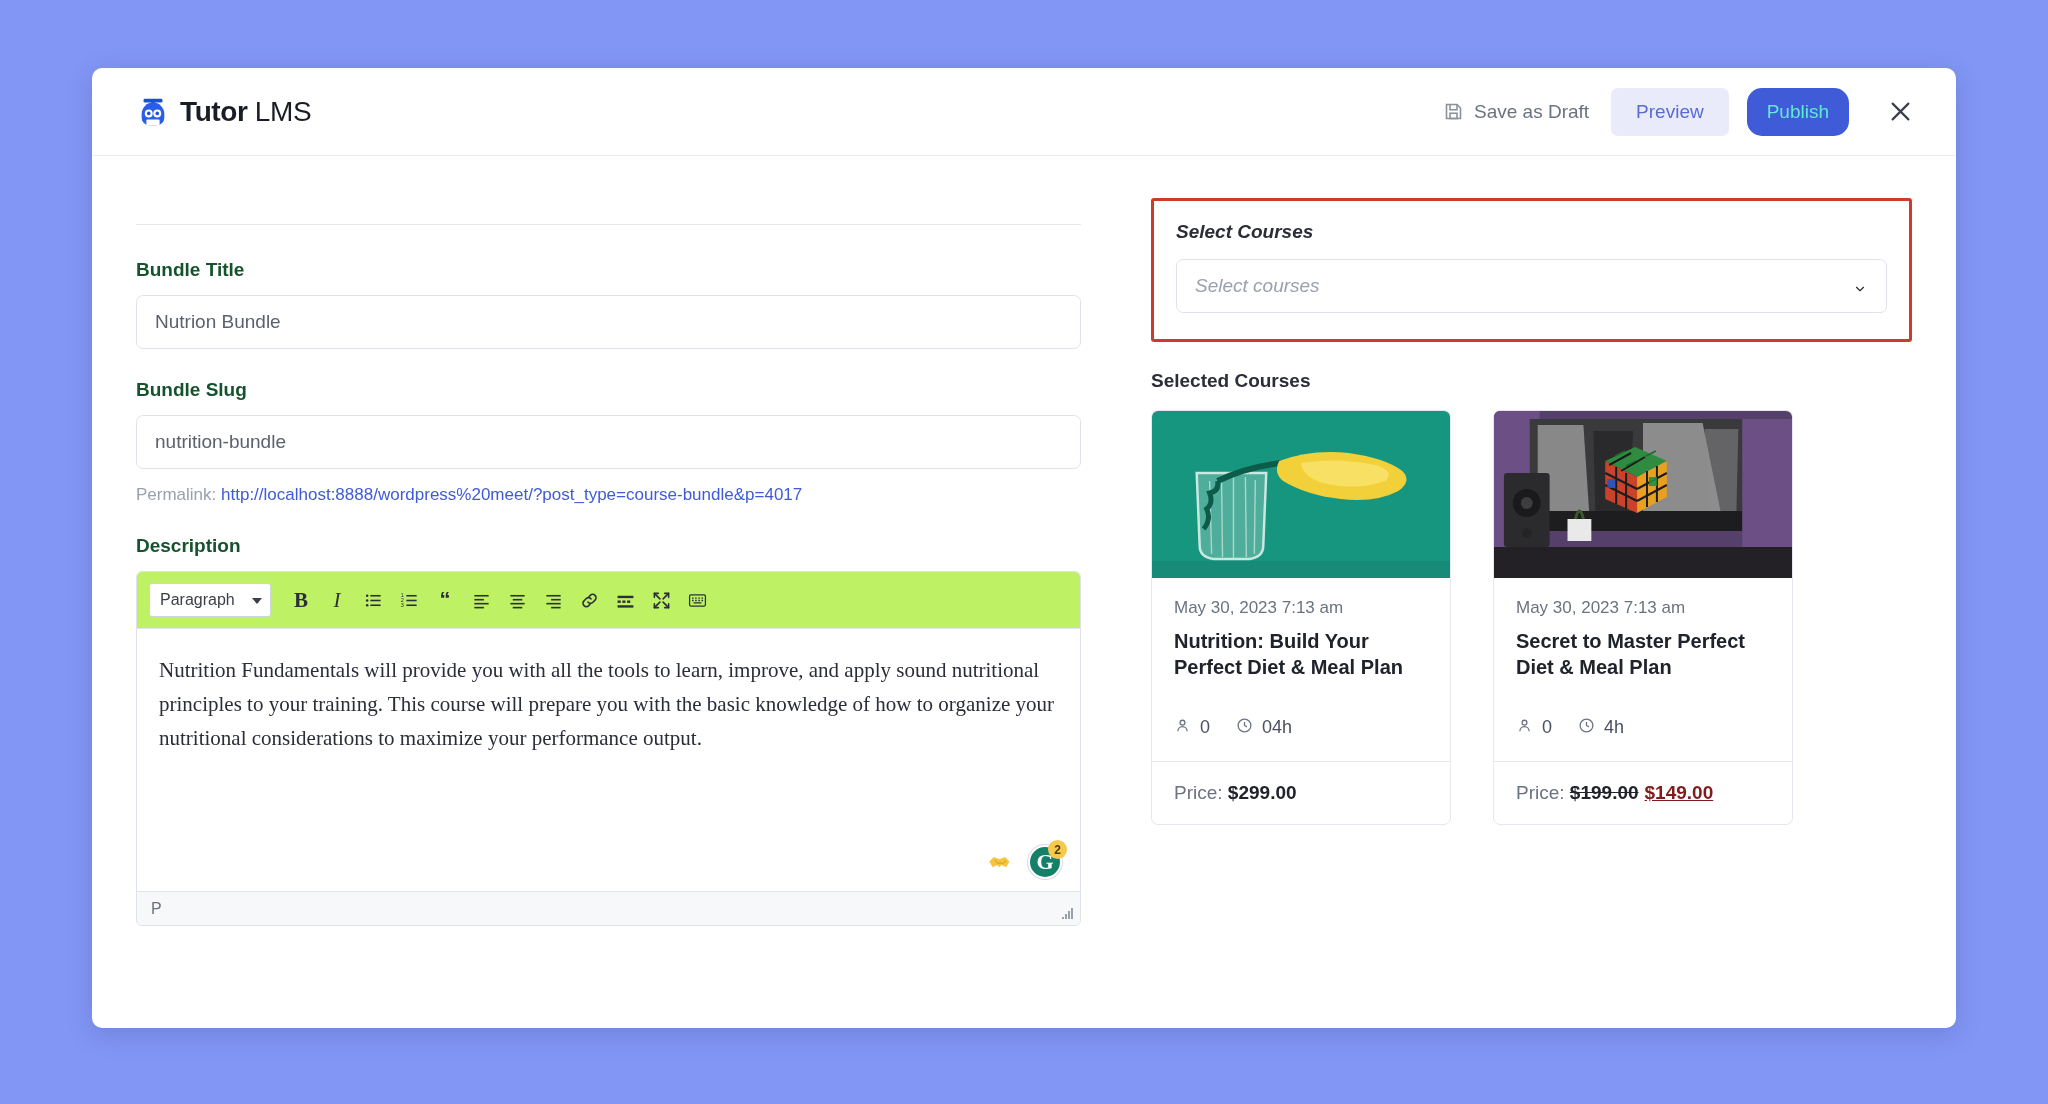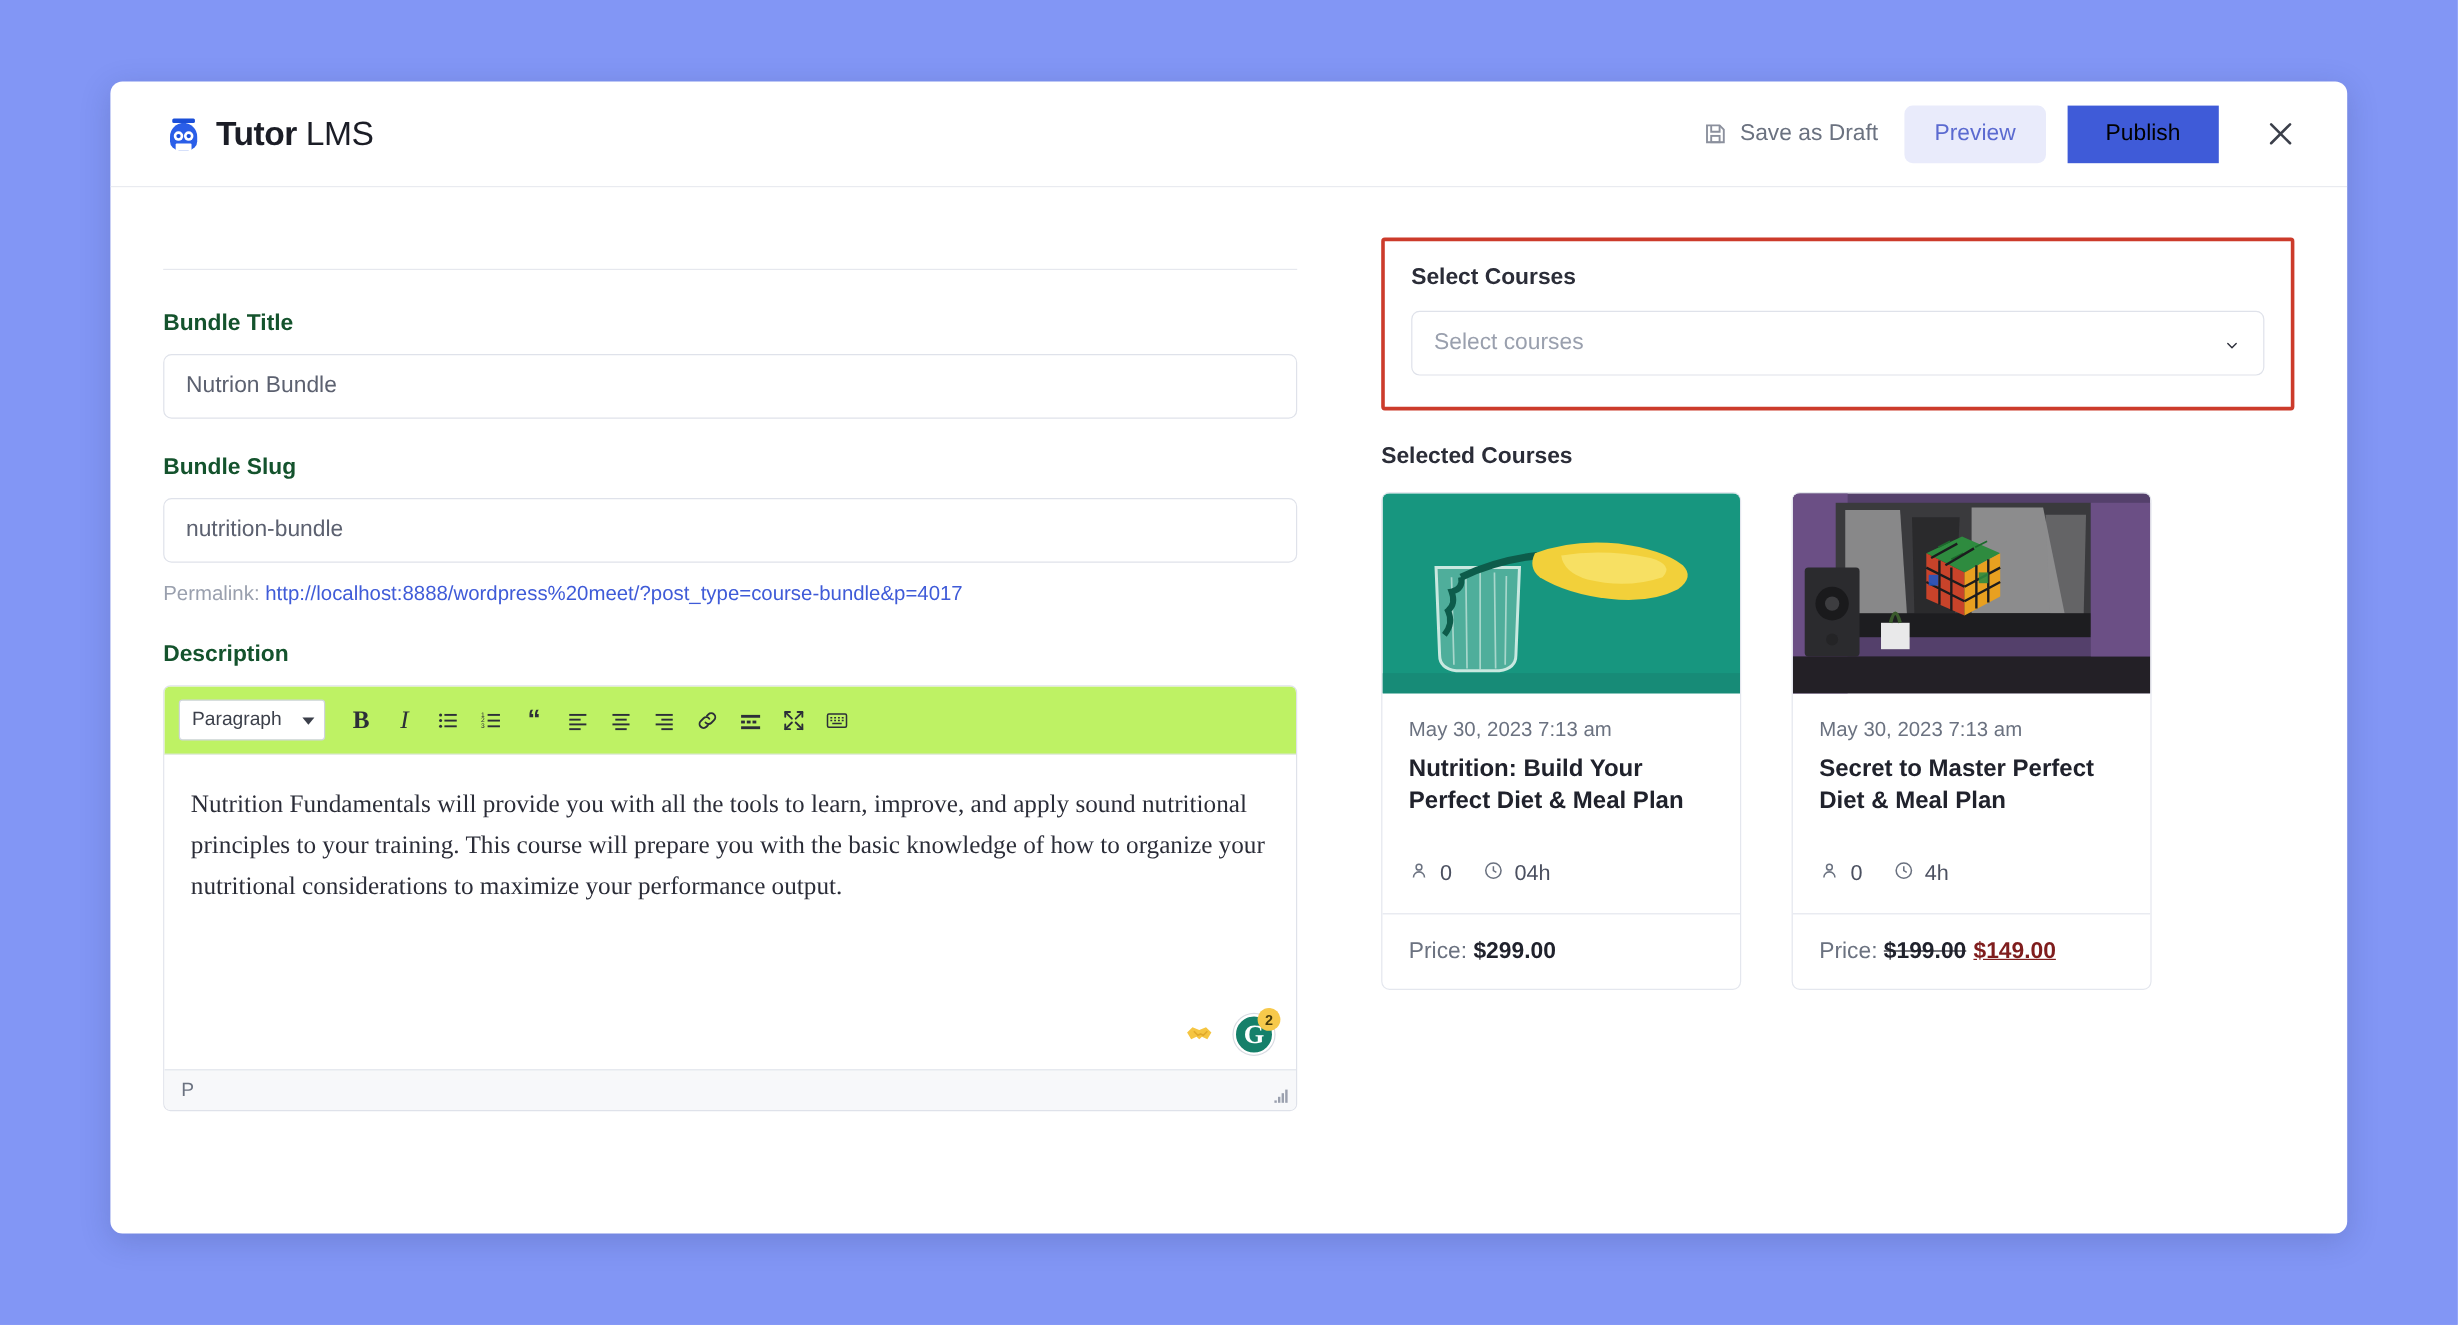--- a/index.html
+++ b/index.html
@@ -49,23 +49,23 @@
     padding: 6px 4px;
   }
   .save-draft svg { display: block; }
   .btn-preview {
     background: #e9ebfb; color: #5b6ad0;
     border: 0; border-radius: 7px;
     font-size: 19px; padding: 13px 25px; cursor: pointer;
     font-family: inherit;
   }
   .btn-publish {
-    background: #3f5bd8; color: #000000;
-    border: 0; border-radius: 0;
-    font-size: 19px; padding: 13px 32px; cursor: pointer;
+    background: #3f5bd8; color: #5eead4;
+    border: 0; border-radius: 15px;
+    font-size: 19px; padding: 13px 20px; cursor: pointer;
     font-family: inherit;
   }
   .btn-close {
     background: none; border: 0; cursor: pointer;
     padding: 6px; margin-left: 14px; line-height: 0;
   }
 
   
   .modal-body {
     display: flex;
@@ -188,20 +188,21 @@
     position: absolute; right: 6px; bottom: 5px;
     width: 14px; height: 14px;
   }
 
   
   .select-courses-box {
     border: 3px solid #cc3b2b;
     border-radius: 3px;
     padding: 20px 22px 26px 22px;
     margin-bottom: 28px;
+    font-style: italic;
   }
   .sc-label { font-size: 19px; font-weight: 600; color: #2b2d38; margin-bottom: 16px; }
   .sc-select {
     position: relative;
     height: 54px;
     border: 1px solid #dfe2ea; border-radius: 7px;
     display: flex; align-items: center;
     padding: 0 18px;
     font-size: 19px; color: #9aa0ae;
     background: #fff; cursor: pointer;

